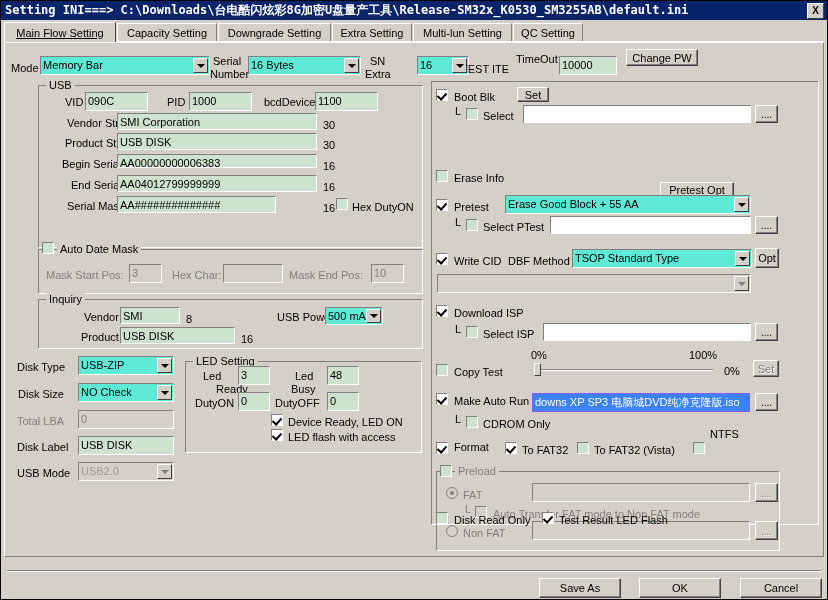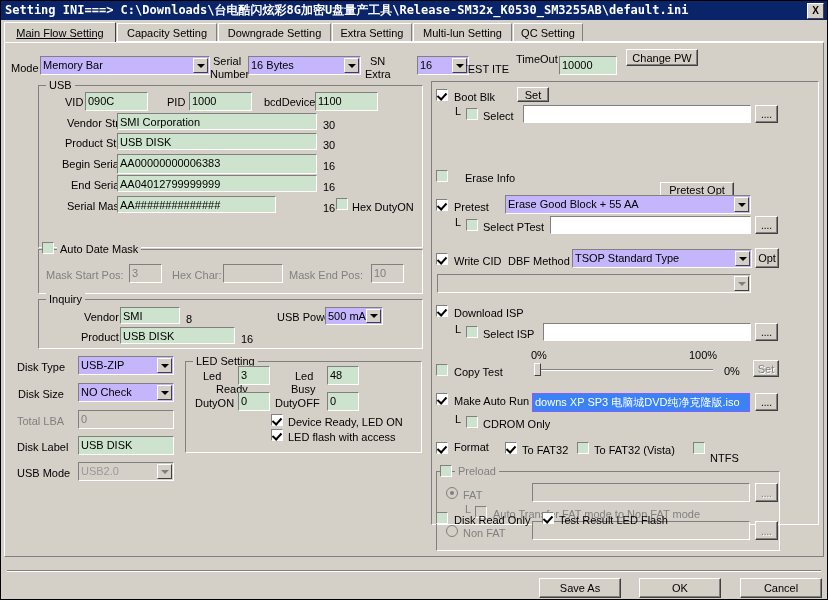--- a/index.html
+++ b/index.html
@@ -65,21 +65,21 @@
     border:1px solid #808080;border-right-color:#fff;border-bottom-color:#fff;
     box-sizing:border-box;font-size:11px;color:#000;
     padding:1px 2px;line-height:14px;white-space:nowrap;overflow:hidden;
   }
   .fld.white{background:#fff;}
   .fld.gray{background:#d4d0c8;color:#808080;}
   .fld.sel{background:#3b82f6;color:#fff;border:1px solid #8b5cf6;}
 
   
   .combo{
-    position:absolute;background:#c4b5fd;
+    position:absolute;background:#5eead4;
     border:1px solid #808080;border-right-color:#fff;border-bottom-color:#fff;
     box-sizing:border-box;font-size:11px;color:#000;
     padding:1px 2px;line-height:14px;white-space:nowrap;overflow:hidden;
   }
   .combo.gray{background:#d4d0c8;color:#9a9a9a;}
   .arrow{
     position:absolute;top:1px;right:1px;width:15px;bottom:1px;
     background:#d4d0c8;
     border:1px solid #fff;border-right-color:#404040;border-bottom-color:#404040;
     box-sizing:border-box;
@@ -205,21 +205,21 @@
 
     <div class="lbl" style="left:62px;top:74px;">Vendor Str</div>
     <div class="fld" style="left:112px;top:70px;width:200px;height:17px;">SMI Corporation</div>
     <div class="lbl" style="left:318px;top:76px;">30</div>
 
     <div class="lbl" style="left:60px;top:94px;">Product Str</div>
     <div class="fld" style="left:112px;top:90px;width:200px;height:17px;">USB DISK</div>
     <div class="lbl" style="left:318px;top:96px;">30</div>
 
     <div class="lbl" style="left:57px;top:115px;">Begin Serial</div>
-    <div class="fld" style="left:112px;top:111px;width:200px;height:20px;">AA00000000006383</div>
+    <div class="fld" style="left:112px;top:111px;width:200px;height:14px;">AA00000000006383</div>
     <div class="lbl" style="left:318px;top:117px;">16</div>
 
     <div class="lbl" style="left:66px;top:136px;">End Serial</div>
     <div class="fld" style="left:112px;top:132px;width:200px;height:17px;">AA04012799999999</div>
     <div class="lbl" style="left:318px;top:138px;">16</div>
 
     <div class="lbl" style="left:62px;top:157px;">Serial Mask</div>
     <div class="fld" style="left:112px;top:153px;width:159px;height:17px;">AA##############</div>
     <div class="lbl" style="left:318px;top:159px;">16</div>
     <div class="cb" style="left:331px;top:155px;"></div>
@@ -296,21 +296,21 @@
     <div class="cb on" style="left:431px;top:46px;"></div>
     <div class="lbl" style="left:449px;top:48px;">Boot Blk</div>
     <div class="btn" style="left:512px;top:44px;width:32px;height:15px;">Set</div>
     <div class="lconn" style="left:450px;top:63px;">L</div>
     <div class="cb" style="left:461px;top:65px;"></div>
     <div class="lbl" style="left:478px;top:67px;">Select</div>
     <div class="fld white" style="left:518px;top:62px;width:228px;height:18px;"></div>
     <div class="btn dots" style="left:750px;top:62px;width:23px;height:18px;">....</div>
 
     <div class="cb" style="left:431px;top:127px;"></div>
-    <div class="lbl" style="left:460px;top:129px;">Erase Info</div>
+    <div class="lbl" style="left:449px;top:129px;">Erase Info</div>
 
     <div class="btn" style="left:655px;top:139px;width:74px;height:15px;">Pretest Opt</div>
     <div class="cb on" style="left:431px;top:156px;"></div>
     <div class="lbl" style="left:449px;top:158px;">Pretest</div>
     <div class="combo" style="left:500px;top:152px;width:246px;height:19px;">
       <span>Erase Good Block + 55 AA</span>
       <span class="arrow"></span>
     </div>
     <div class="lconn" style="left:450px;top:174px;">L</div>
     <div class="cb" style="left:461px;top:176px;"></div>
@@ -356,21 +356,21 @@
     <div class="cb" style="left:461px;top:373px;"></div>
     <div class="lbl" style="left:478px;top:375px;">CDROM Only</div>
 
     <div class="cb on" style="left:431px;top:399px;"></div>
     <div class="lbl" style="left:449px;top:398px;">Format</div>
     <div class="cb on" style="left:500px;top:399px;"></div>
     <div class="lbl" style="left:517px;top:401px;">To FAT32</div>
     <div class="cb" style="left:572px;top:399px;"></div>
     <div class="lbl" style="left:589px;top:401px;">To FAT32 (Vista)</div>
     <div class="cb" style="left:688px;top:399px;"></div>
-    <div class="lbl" style="left:705px;top:409px;">NTFS</div>
+    <div class="lbl" style="left:705px;top:385px;">NTFS</div>
 
     <div class="group" style="left:431px;top:428px;width:344px;height:80px;">
       <span class="gtitle dis" style="left:18px;">Preload</span>
     </div>
     <div class="cb" style="left:435px;top:422px;"></div>
 
     <div class="rb on" style="left:441px;top:444px;"></div>
     <div class="lbl dis" style="left:458px;top:446px;">FAT</div>
     <div class="fld gray" style="left:527px;top:440px;width:218px;height:19px;"></div>
     <div class="btn dots dis" style="left:750px;top:440px;width:23px;height:19px;">....</div>

